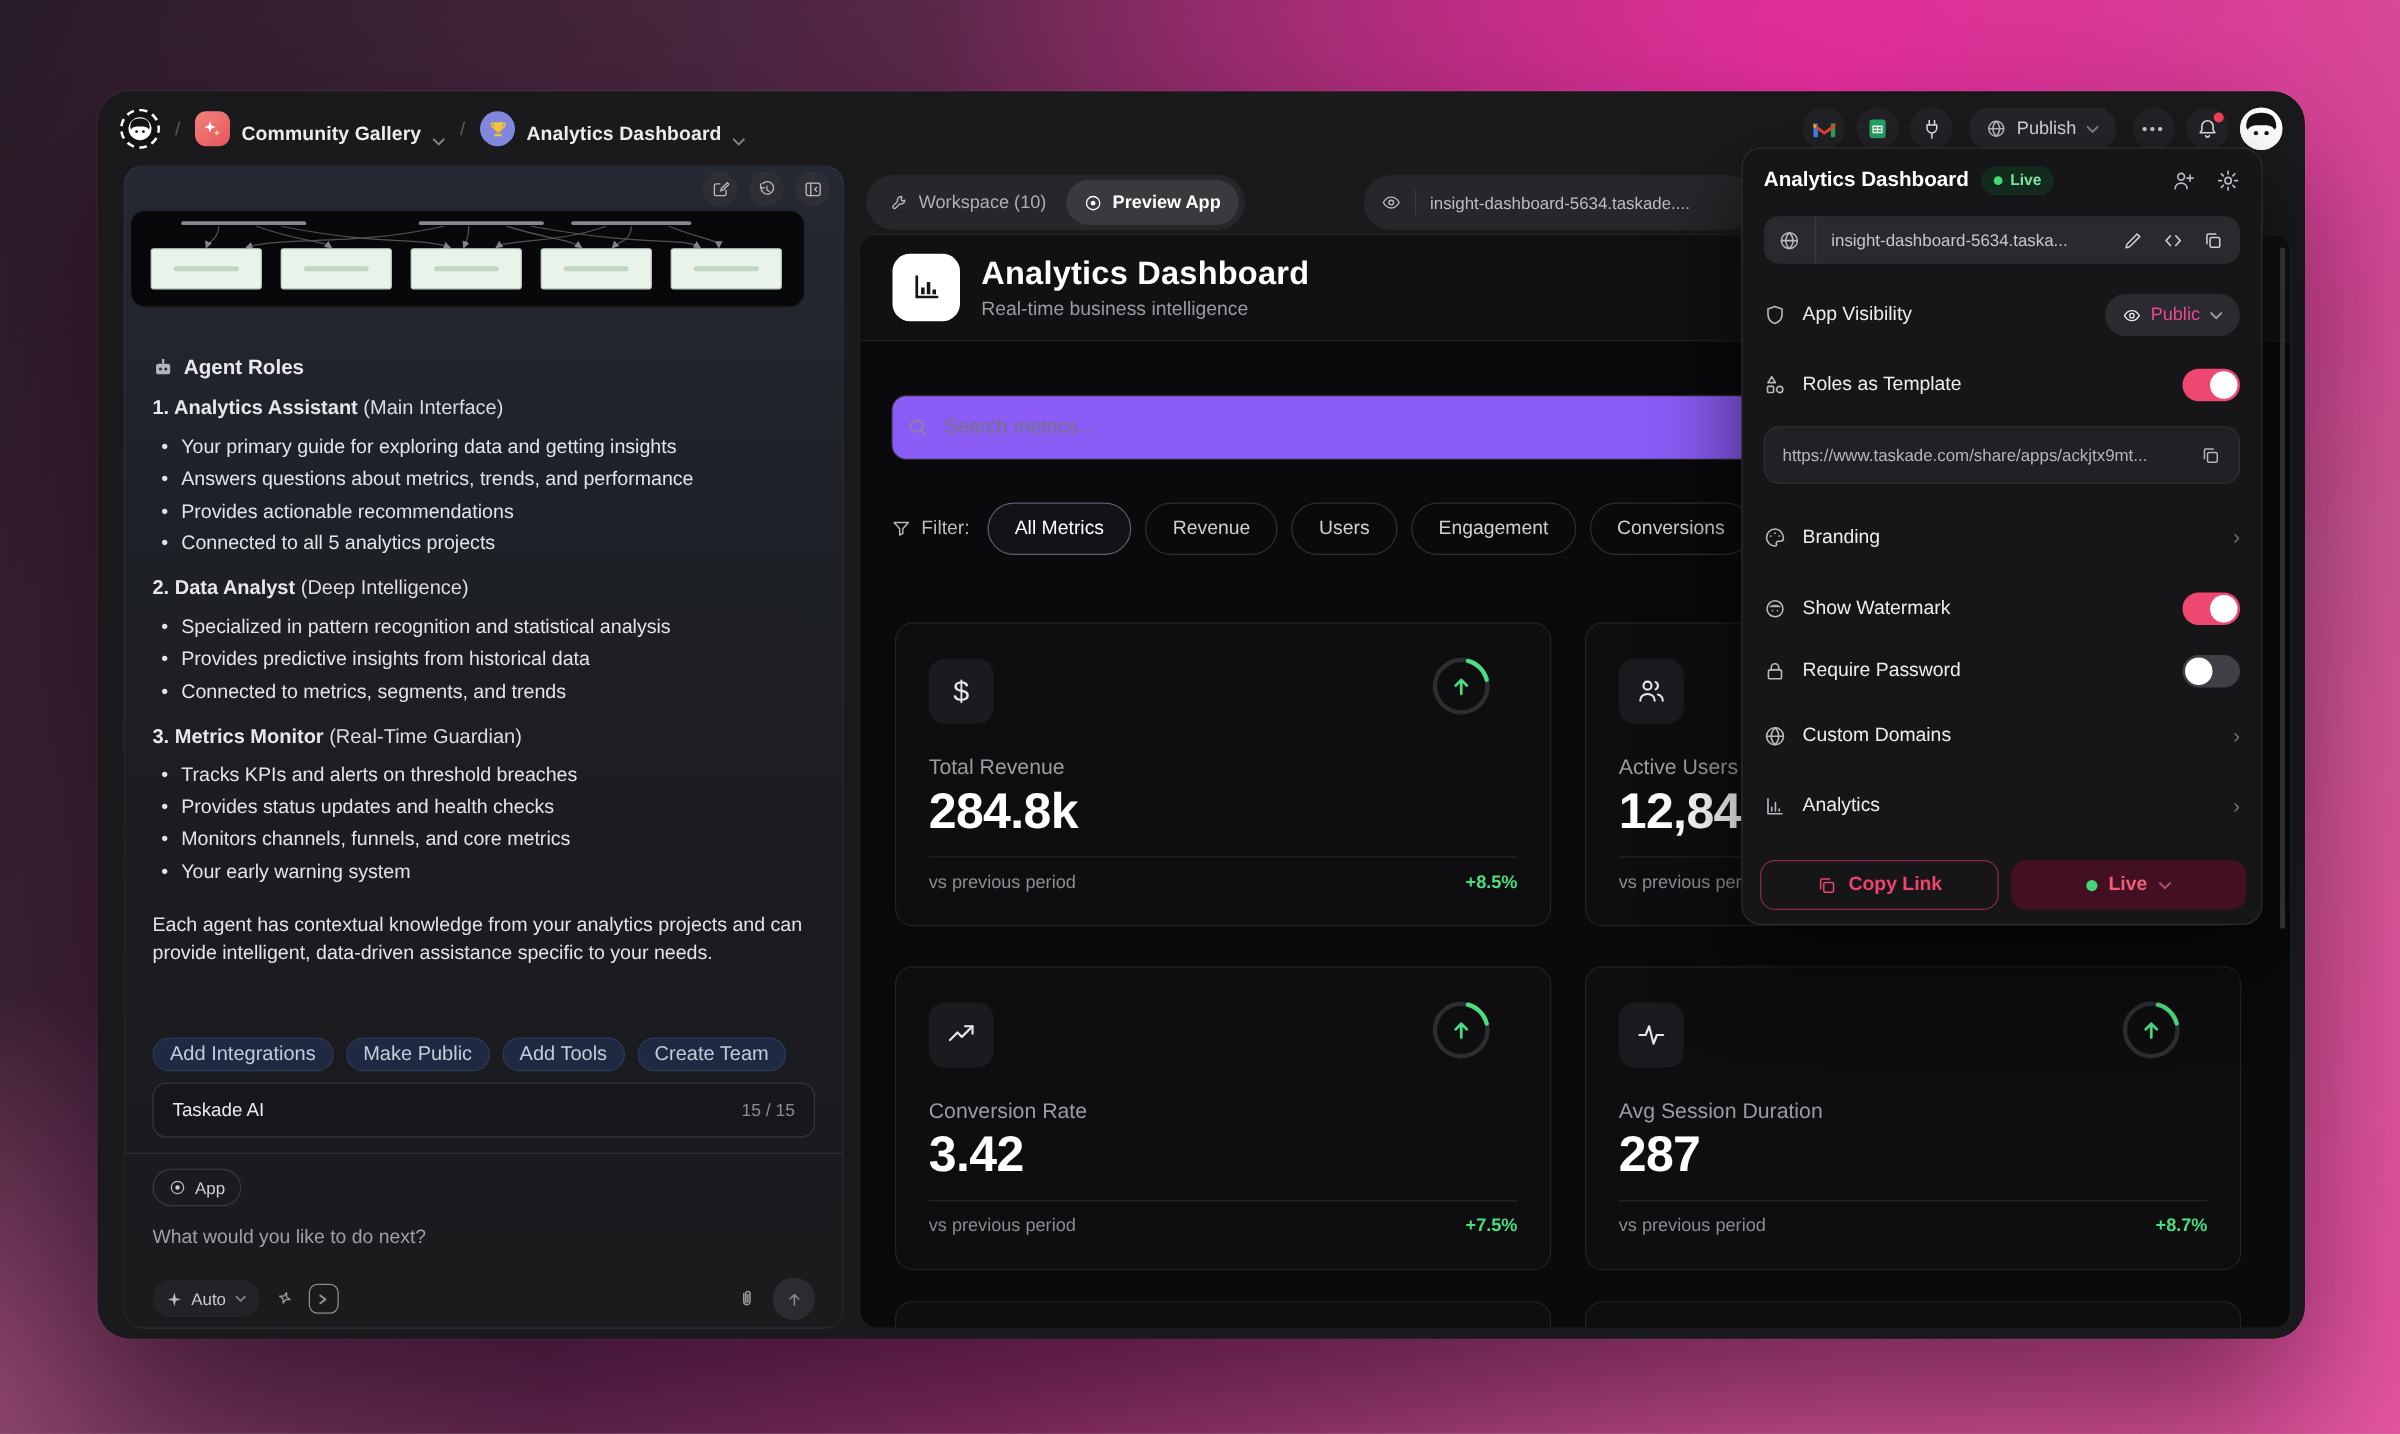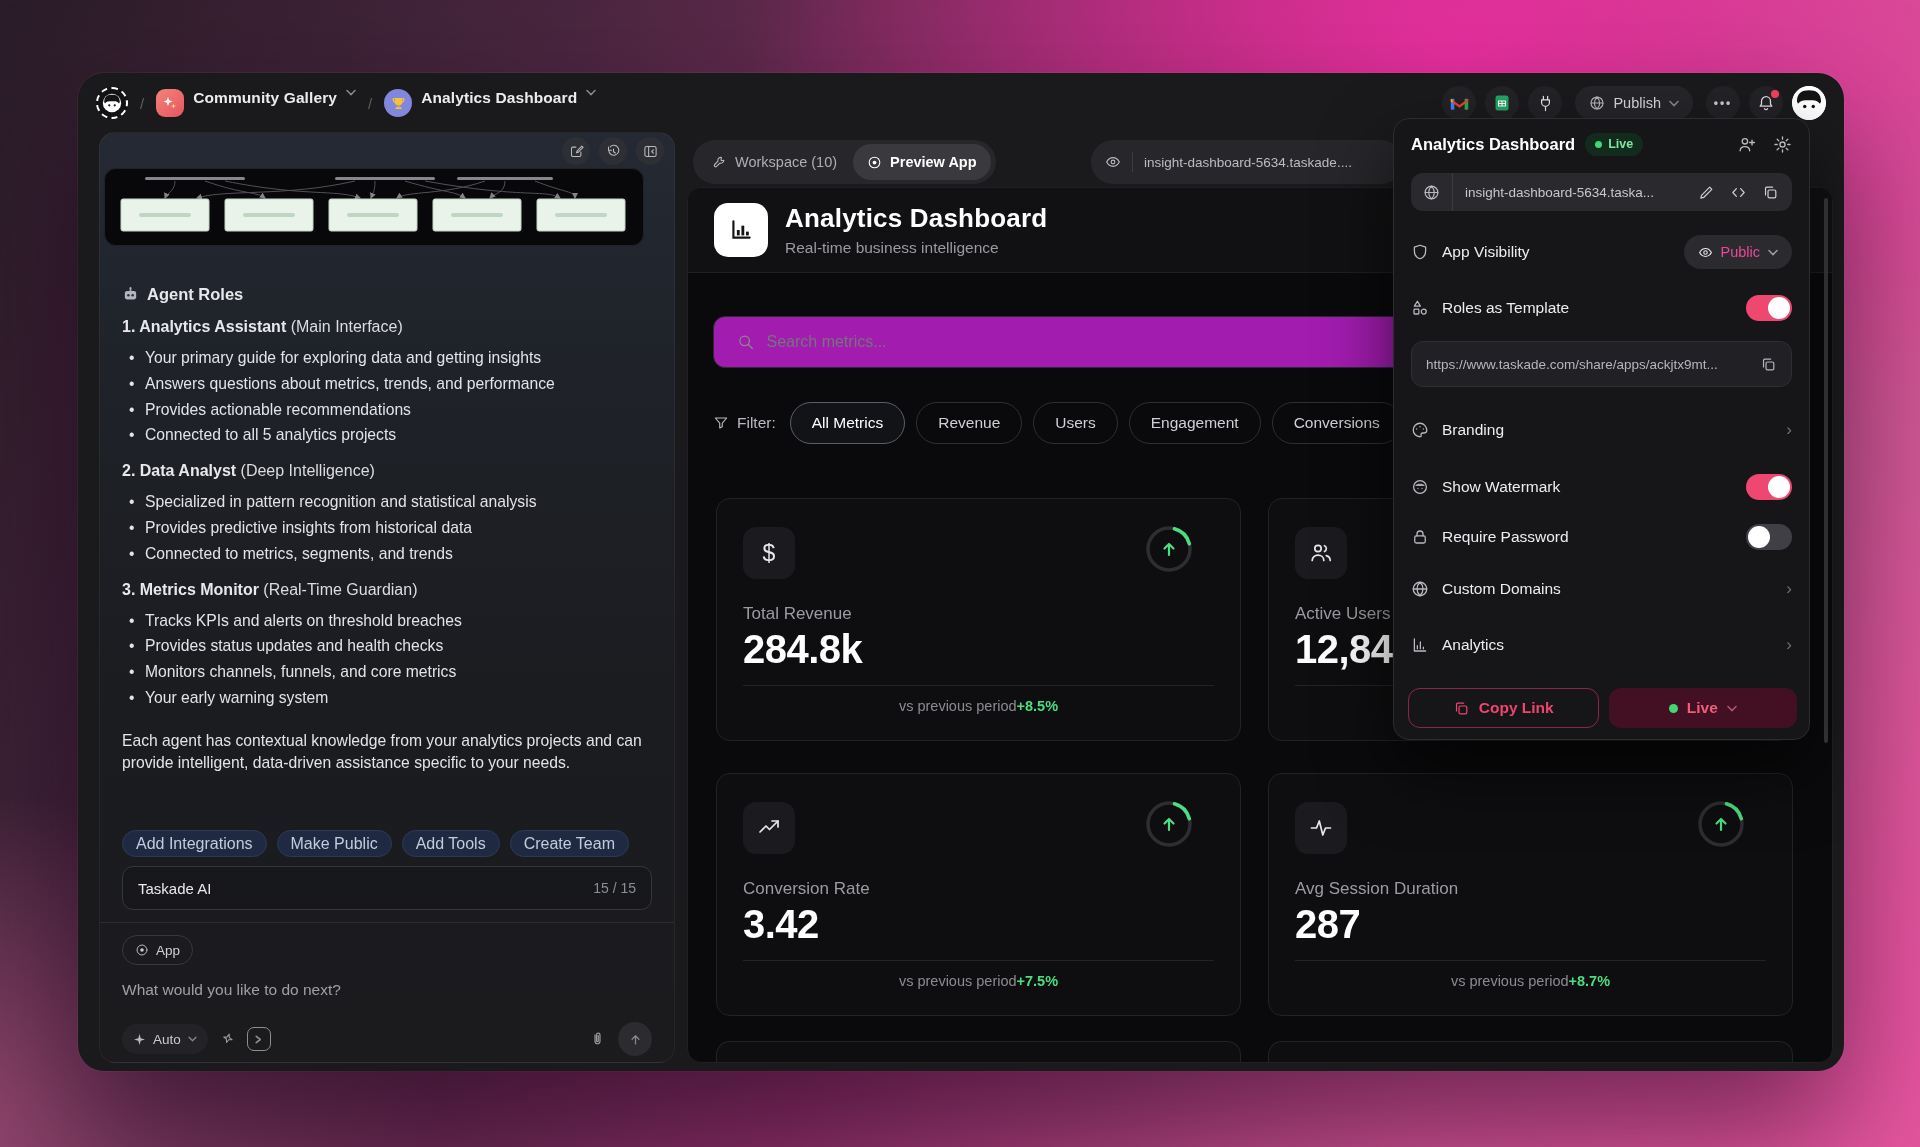--- a/index.html
+++ b/index.html
@@ -18,21 +18,21 @@
 
 svg.ic{fill:none;stroke:#b9b9c0;stroke-width:1.7;stroke-linecap:round;stroke-linejoin:round;display:block}
 
 
 .topbar{position:absolute;left:0;top:0;right:0;height:60px;display:flex;align-items:center;justify-content:space-between;padding:0 18px}
 .tb-left,.tb-right{display:flex;align-items:center}
 .tb-left{gap:12px}
 .tb-right{gap:9px}
 .ws-avatar{width:32px;height:32px;border-radius:50%;background:#121214;border:2px dashed #fff;display:flex;align-items:center;justify-content:center}
 .slash{color:#5d5d63;font-size:15px}
-.bc-item{display:flex;align-items:flex-start;gap:9px}
+.bc-item{display:flex;align-items:flex-end;gap:9px}
 .badge28{width:28px;height:28px;display:flex;align-items:center;justify-content:center;border-radius:9px;flex-shrink:0}
 .badge-sparkles{background:linear-gradient(140deg,#f2837a,#e75560)}
 .badge-trophy{background:#8187dd;border-radius:50%}
 .bc-label{color:#ececef;font-size:15.5px;font-weight:700;letter-spacing:.1px}
 .chev{display:block}
 .cbtn{width:34px;height:34px;border-radius:50%;background:#232327;display:flex;align-items:center;justify-content:center;position:relative}
 .publish{height:34px;border-radius:17px;background:#26262a;display:flex;align-items:center;gap:8px;padding:0 14px;color:#d8d8dc;font-size:14.5px;margin:0 4px}
 .dots{color:#c9c9cf;font-size:12px;letter-spacing:2px;font-weight:700}
 .bell-dot{position:absolute;right:4px;top:4px;width:8px;height:8px;border-radius:50%;background:#f43f5e}
 .user-avatar{width:34px;height:34px;border-radius:50%;overflow:hidden;background:#fff}
@@ -73,34 +73,34 @@
 .tab{display:flex;align-items:center;gap:8px;height:36px;padding:0 14px;border-radius:18px;color:#aeaeb5;font-size:14.5px;white-space:nowrap}
 .tab.active{background:#39393e;color:#fff;font-weight:700}
 .addr-pill{position:absolute;left:398px;top:0;width:312px;height:44px;border-radius:22px;background:#27272b;display:flex;align-items:center;padding:0 14px;gap:11px}
 .addr-div{width:1px;height:20px;background:#3c3c42}
 .addr-text{color:#bcbcc3;font-size:13.5px;white-space:nowrap;overflow:hidden}
 .pcontainer{position:absolute;left:609px;top:114px;width:1146px;height:876px;background:#0a0a0c;border-radius:14px;border:1px solid #202024;overflow:hidden}
 .pheader{position:absolute;left:0;right:0;top:0;height:85px;background:#111113;border-bottom:1px solid #1f1f23;display:flex;align-items:center;gap:17px;padding:0 26px}
 .app-icon{width:54px;height:54px;border-radius:14px;background:#fff;display:flex;align-items:center;justify-content:center}
 .ptitle{color:#fff;font-size:26px;font-weight:700;letter-spacing:.2px}
 .psub{color:#9a9aa2;font-size:15.5px;margin-top:5px}
-.searchbox{position:absolute;left:25px;right:41px;top:128px;height:52px;border-radius:12px;background:#a21caf;border:1px solid #2b2b30;display:flex;align-items:center;gap:12px;padding:0 23px}
+.searchbox{position:absolute;left:25px;right:41px;top:128px;height:52px;border-radius:12px;background:#8b5cf6;border:1px solid #2b2b30;display:flex;align-items:center;gap:12px;padding:0 12px}
 .searchbox input{background:transparent;border:none;outline:none;color:#d9d9de;font-size:16px;width:100%;font-family:"Liberation Sans",sans-serif}
 .searchbox input::placeholder{color:#74747c}
 .filterrow{position:absolute;left:25px;top:214px;height:42px;display:flex;align-items:center;gap:11px}
 .filterlabel{display:flex;align-items:center;gap:8px;color:#b9b9c0;font-size:15.5px;margin-right:3px}
 .fpill{height:42px;border-radius:21px;border:1.5px solid #2e2e34;color:#cfcfd6;font-size:15.5px;display:flex;align-items:center;padding:0 21px;background:transparent;white-space:nowrap}
 .fpill.active{border-color:#595e6c;background:rgba(125,135,165,.07);color:#fff}
 .card{position:absolute;width:525px;height:243px;background:#0e0e10;border:1px solid #232327;border-radius:14px}
 .card-icon{position:absolute;left:26px;top:28px;width:52px;height:52px;border-radius:13px;background:#1b1b1f;display:flex;align-items:center;justify-content:center;color:#e8e8ea;font-size:23px;font-weight:500}
 .ring{position:absolute;right:47px;top:26px}
 .card-label{position:absolute;left:26px;top:105px;color:#9b9ba3;font-size:17px}
 .card-value{position:absolute;left:26px;top:128px;color:#fff;font-size:40px;font-weight:700;letter-spacing:-.5px}
 .card-div{position:absolute;left:26px;right:26px;top:186px;height:1px;background:#232327}
-.card-foot{position:absolute;left:26px;right:26px;top:199px;display:flex;justify-content:center;align-items:center}
+.card-foot{position:absolute;left:26px;right:26px;top:199px;display:flex;justify-content:space-between;align-items:center}
 .foot-label{color:#8b8b93;font-size:14.5px}
 .foot-delta{color:#4ade80;font-size:14.5px;font-weight:700}
 .card-partial{position:absolute;width:525px;height:40px;background:#0e0e10;border:1px solid #232327;border-radius:14px 14px 0 0;border-bottom:none}
 .pscroll{position:absolute;right:4px;top:10px;width:4px;height:545px;border-radius:2px;background:#46464c;opacity:.8}
 
 
 .popover{position:absolute;left:1315px;top:45px;width:417px;height:622px;background:#161619;border:1px solid #2c2c31;border-radius:16px;z-index:50;
   box-shadow:0 30px 70px rgba(0,0,0,.6)}
 .pop-title-row{position:absolute;left:17px;right:17px;top:12px;height:26px;display:flex;align-items:center;gap:10px}
 .pop-title{color:#fff;font-size:16.5px;font-weight:700;white-space:nowrap}

